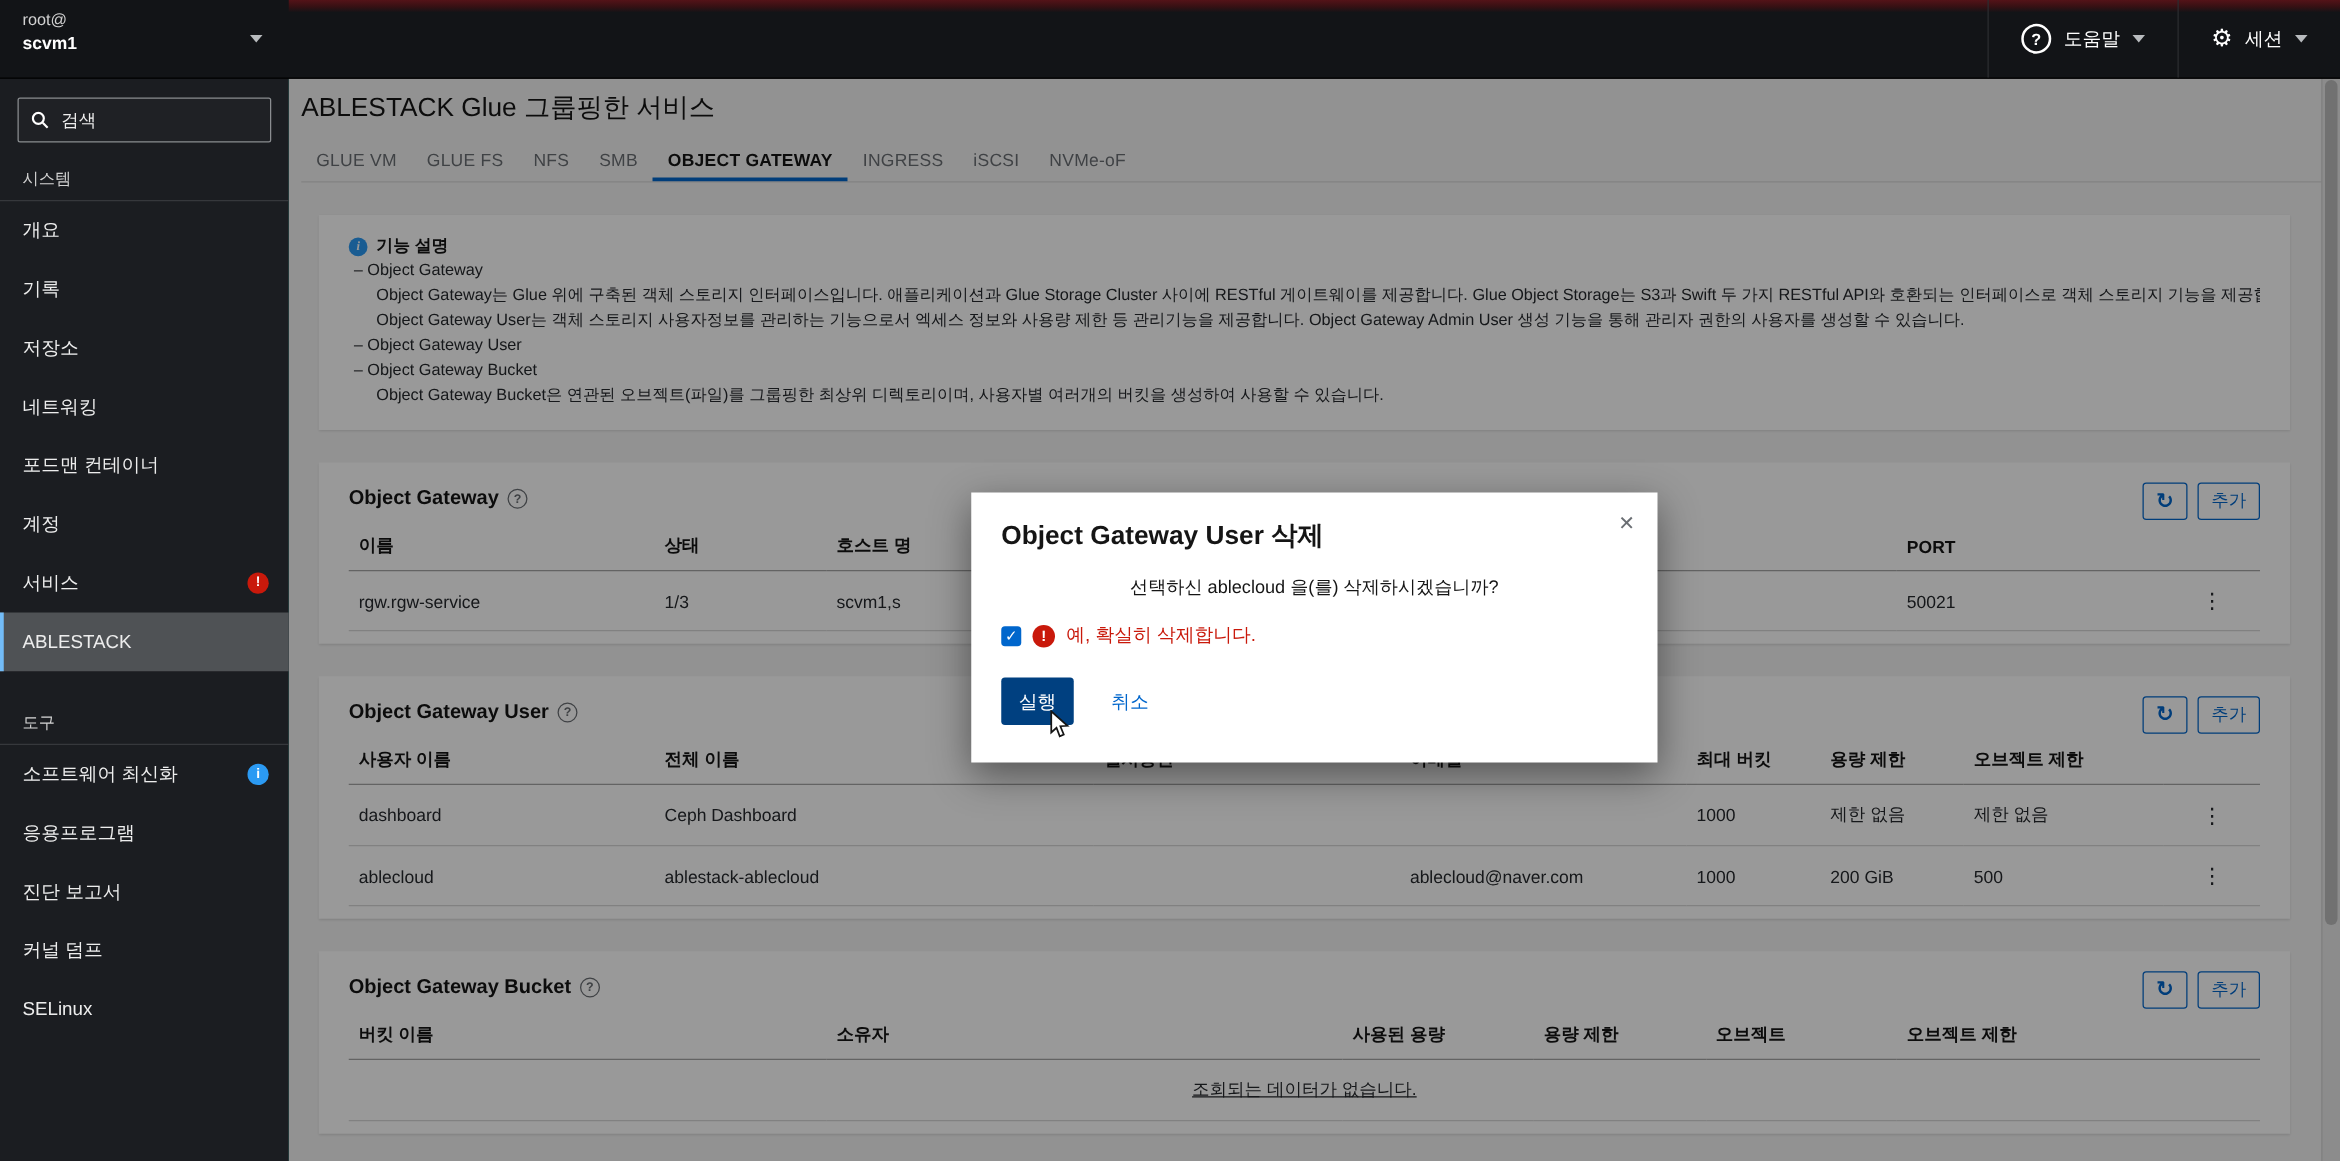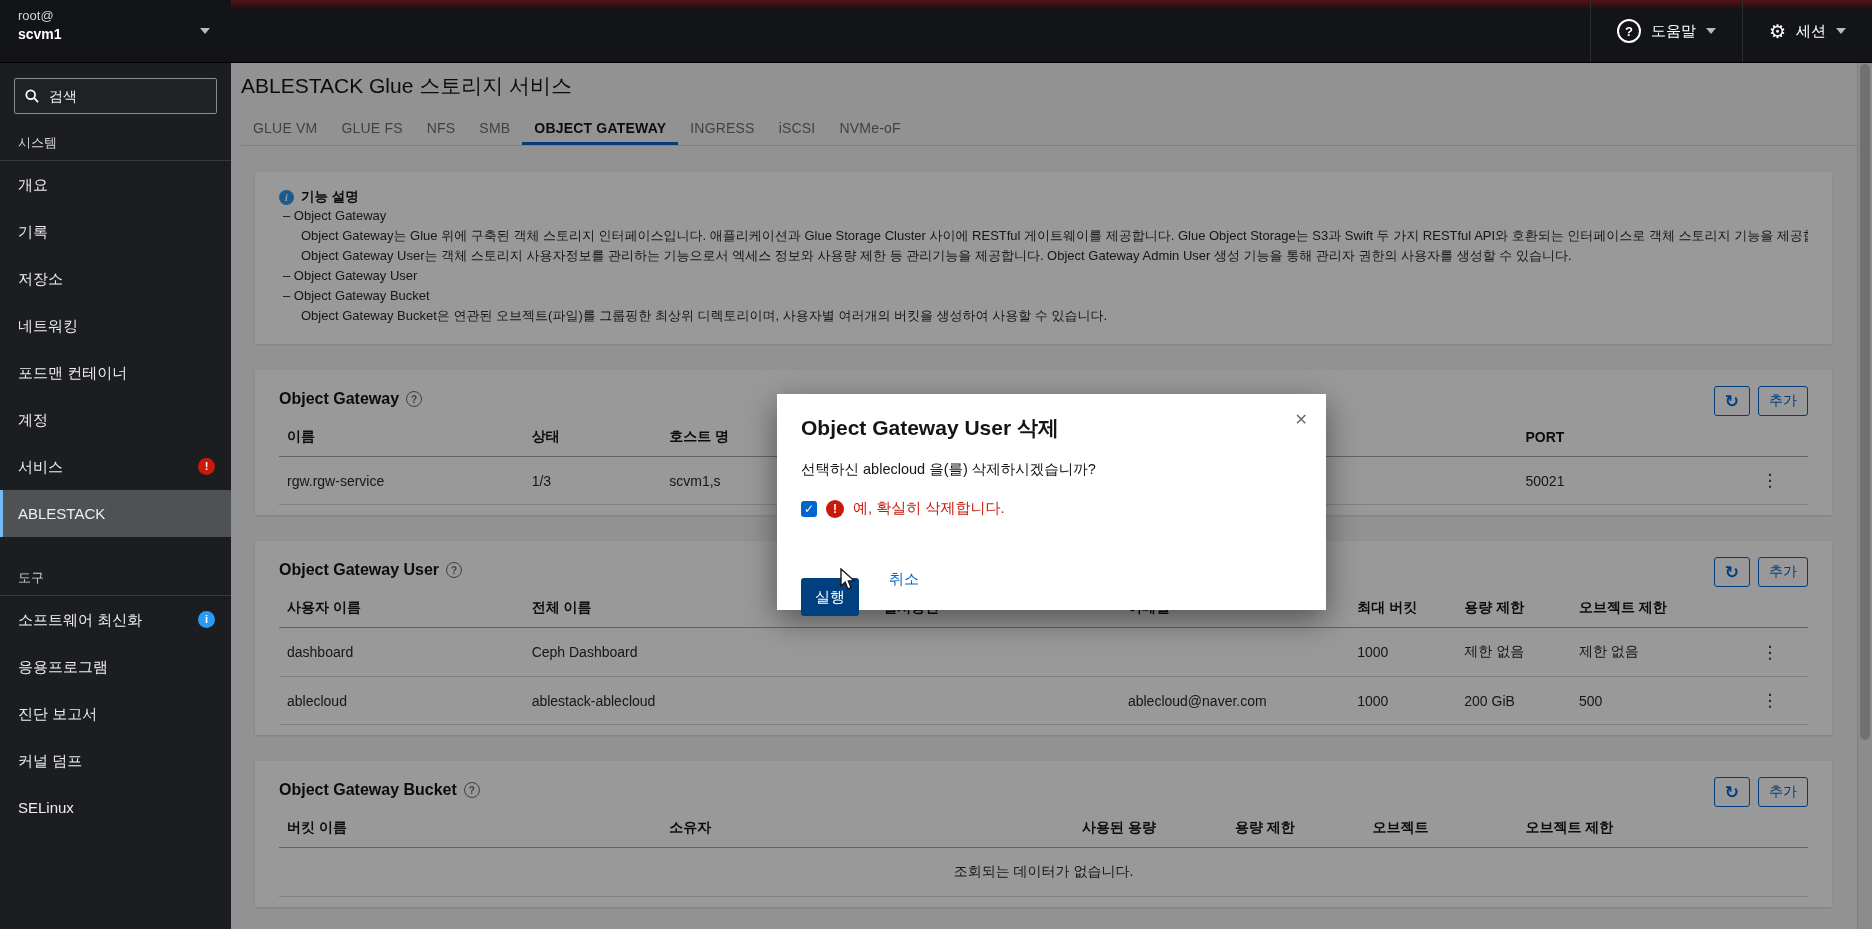--- a/index.html
+++ b/index.html
@@ -57,41 +57,41 @@
       font-size:10px;font-weight:700;color:#6a6e73;box-sizing:border-box;}
   .section-actions{position:absolute;right:24px;top:16px;display:flex;gap:8px;}
   .btn-outline{border:1px solid #0066cc;background:#fff;color:#0066cc;border-radius:3px;font-size:14px;
       height:30px;min-width:44px;display:flex;align-items:center;justify-content:center;cursor:pointer;font-family:inherit;padding:0 10px;}
   .btn-refresh{font-size:17px;font-weight:700;min-width:36px;}
 
   table.grid{width:100%;border-collapse:collapse;table-layout:fixed;font-size:14px;}
   table.grid th{text-align:left;font-weight:700;color:#151515;padding:10px 8px;border-bottom:1px solid #a5a5a5;}
   table.grid td{padding:15px 8px;border-bottom:1px solid #d7d7d7;color:#26292d;overflow:hidden;white-space:nowrap;}
   .kebab{color:#26292d;font-size:17px;letter-spacing:0;text-align:center;cursor:pointer;line-height:1;}
-  .empty-row td{text-align:center;padding:13px 8px;}
+  .empty-row td{text-align:center;padding:13px 8px;text-decoration:underline;}
 
   .scrollbar{position:absolute;right:0;top:0;bottom:0;width:14px;background:#e9e9e9;border-left:1px solid #d4d4d4;}
   .scroll-thumb{position:absolute;left:2px;right:2px;top:2px;height:78%;background:#bdbdbd;border-radius:6px;}
 
   
   .backdrop{position:absolute;inset:0;background:rgba(0,0,0,.40);z-index:10;}
   .modal{position:absolute;left:546px;top:332px;width:549px;height:216px;background:#fff;z-index:20;
       box-shadow:0 10px 30px rgba(0,0,0,.45);box-sizing:border-box;padding:20px 24px;}
   .modal-title{font-size:21px;font-weight:700;color:#151515;}
   .modal-close{position:absolute;right:18px;top:18px;color:#6a6e73;font-size:16px;cursor:pointer;line-height:1;}
-  .modal-msg{margin-top:18px;font-size:14.5px;color:#151515;}
+  .modal-msg{margin-top:18px;font-size:14.5px;color:#151515;text-align:center;}
   .modal-confirm{margin-top:20px;display:flex;align-items:center;gap:9px;}
   .checkbox{width:16px;height:16px;background:#0066cc;border-radius:3px;color:#fff;font-size:12px;font-weight:700;
       display:flex;align-items:center;justify-content:center;cursor:pointer;}
   .excircle{width:18px;height:18px;border-radius:50%;background:#c9190b;color:#fff;font-size:12px;font-weight:700;
       display:flex;align-items:center;justify-content:center;}
   .confirm-text{color:#c9190b;font-size:15px;}
   .modal-footer{margin-top:24px;display:flex;align-items:center;gap:30px;}
   .btn-primary{background:#004080;color:#fff;border:none;border-radius:3px;font-size:15px;height:38px;min-width:56px;
-      cursor:pointer;font-family:inherit;padding:0 14px;margin-top:36px;}
+      cursor:pointer;font-family:inherit;padding:0 14px;}
   .link-cancel{color:#0066cc;font-size:15px;cursor:pointer;}
   .cursor{position:absolute;left:60px;top:174px;z-index:25;}
 </style>
 </head>
 <body>
 
 <div class="app">
 
   <header class="masthead">
     <div class="mast-left">
@@ -144,21 +144,21 @@
       <span>소프트웨어 최신화</span>
       <span class="badge badge-blue">i</span>
     </div>
     <div class="nav-item"><span>응용프로그램</span></div>
     <div class="nav-item"><span>진단 보고서</span></div>
     <div class="nav-item"><span>커널 덤프</span></div>
     <div class="nav-item"><span>SELinux</span></div>
   </nav>
 
   <div class="main">
-    <h1 class="page-title">ABLESTACK Glue 스토리지 서비스</h1>
+    <h1 class="page-title">ABLESTACK Glue 그룹핑한 서비스</h1>
 
     <div class="tabs">
       <div class="tab">GLUE VM</div>
       <div class="tab">GLUE FS</div>
       <div class="tab">NFS</div>
       <div class="tab">SMB</div>
       <div class="tab active">OBJECT GATEWAY</div>
       <div class="tab">INGRESS</div>
       <div class="tab">iSCSI</div>
       <div class="tab">NVMe-oF</div>

